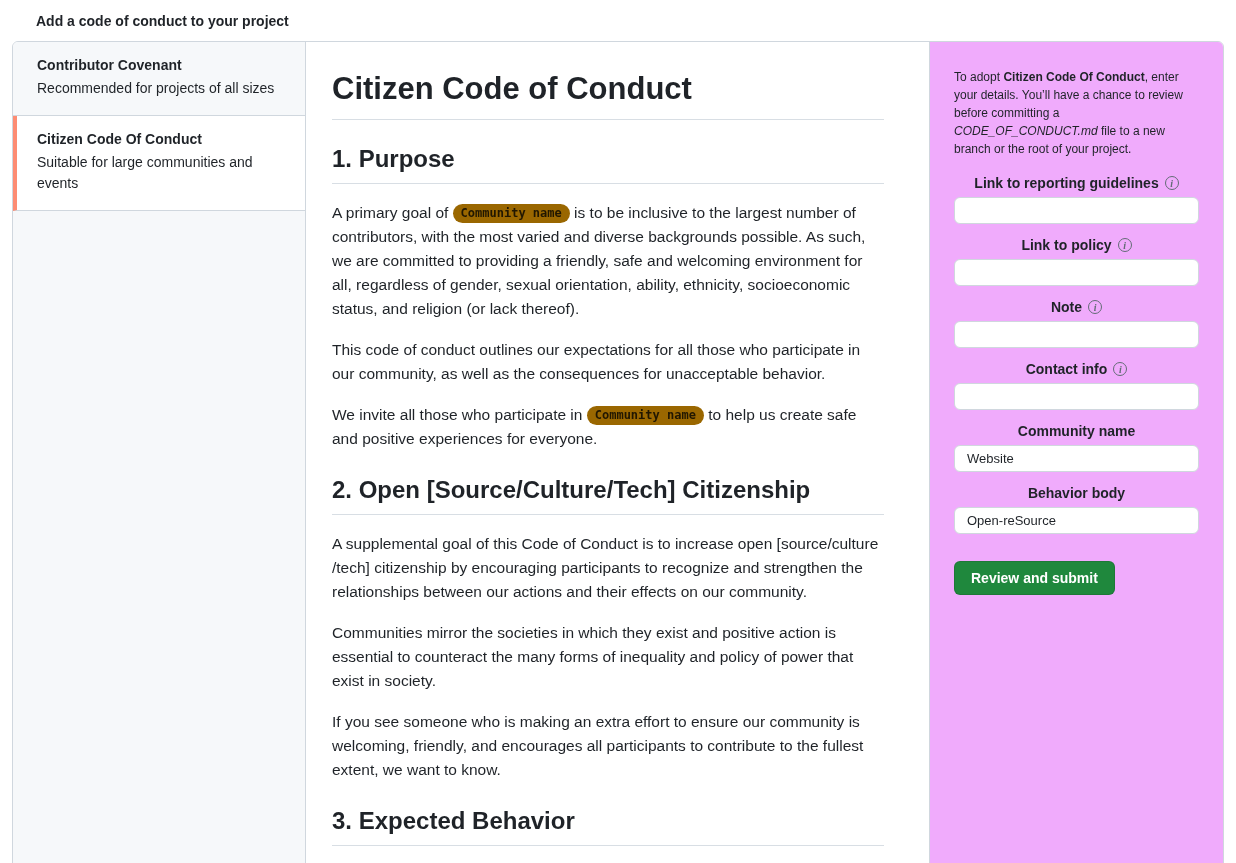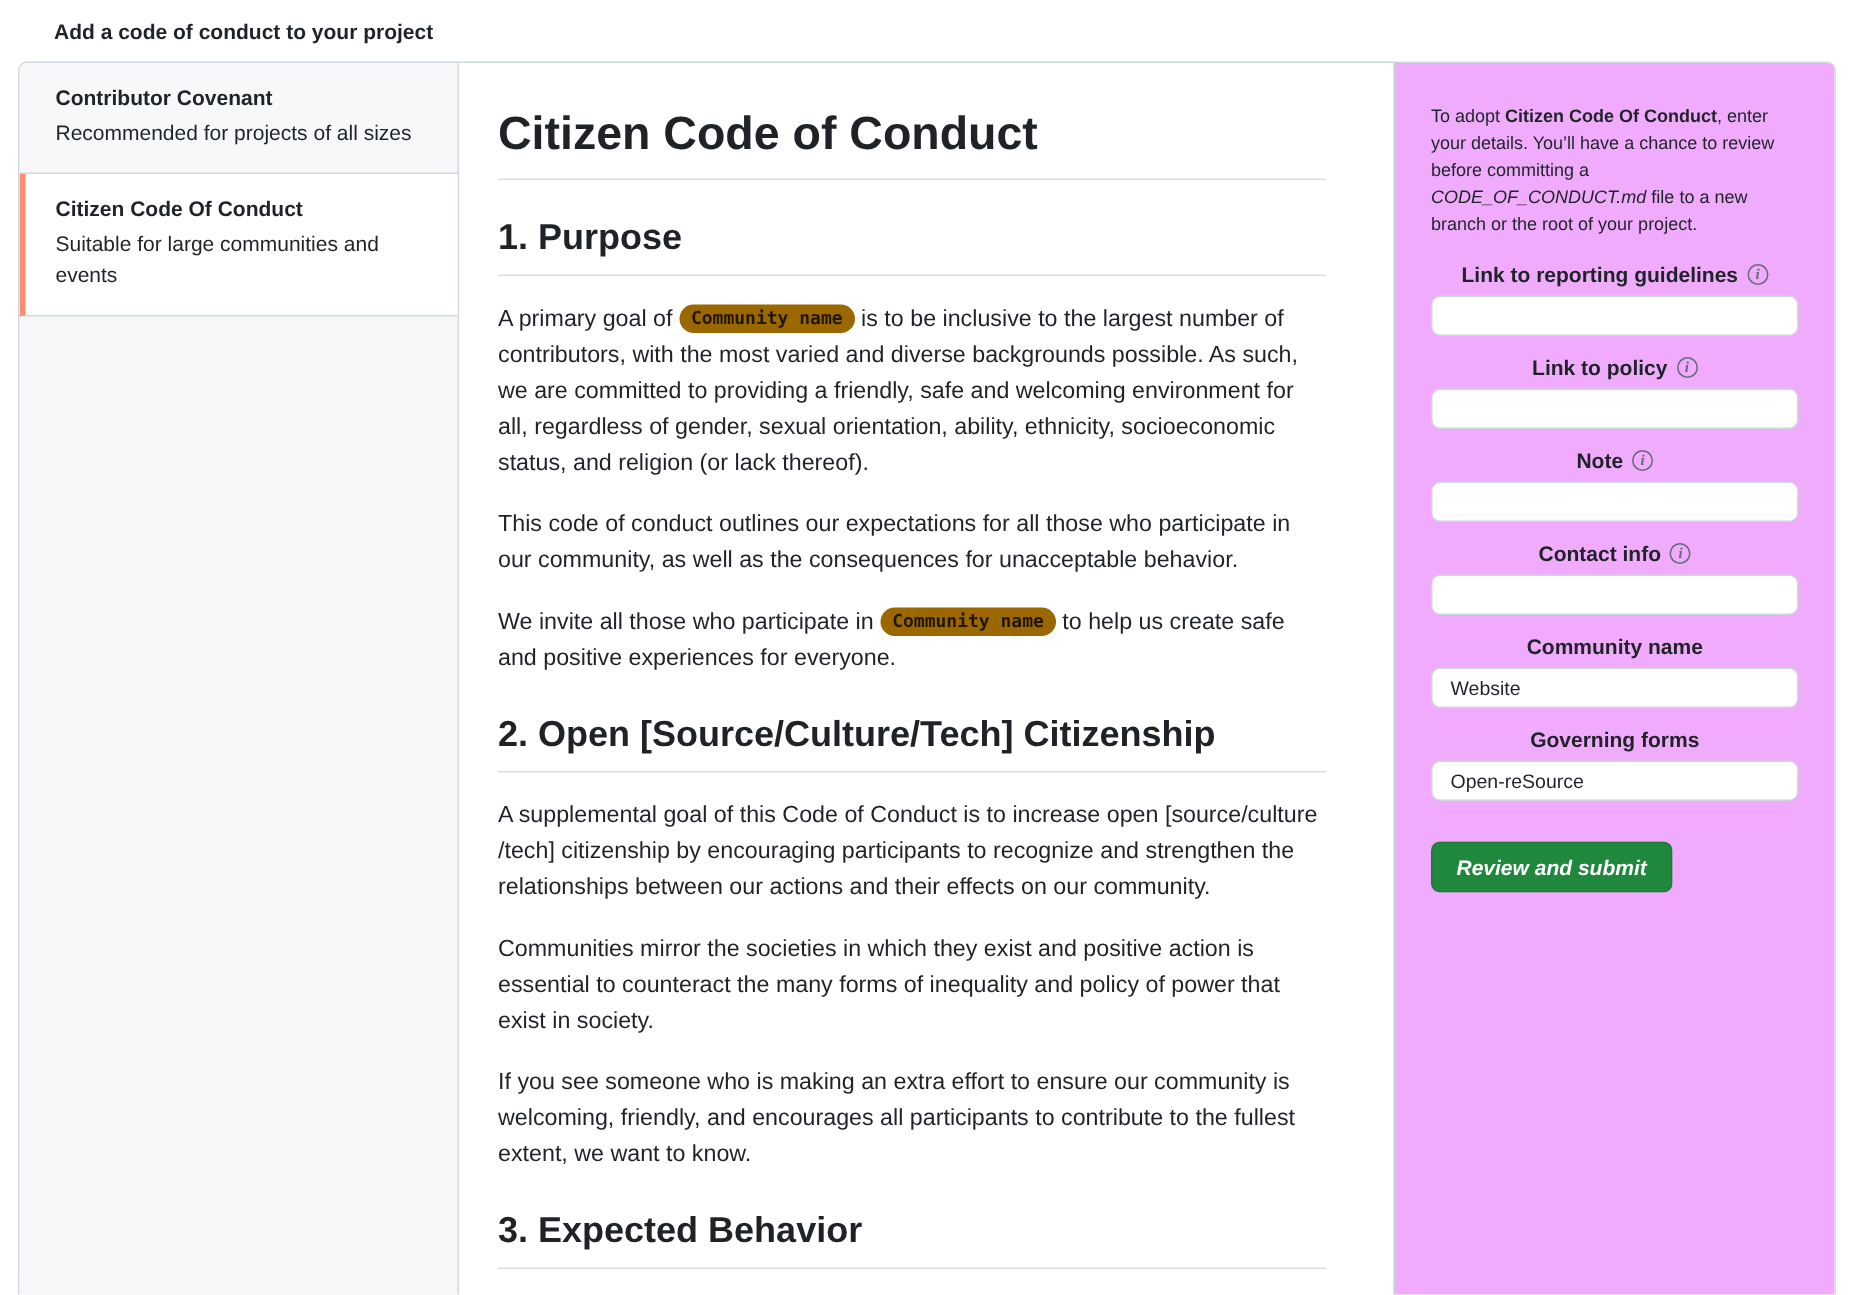--- a/index.html
+++ b/index.html
@@ -117,21 +117,20 @@
   .submit-button {
     margin-top: 14px;
     background: #1f883d;
     color: #ffffff;
     border: 1px solid rgba(27,31,36,0.15);
     border-radius: 6px;
     font-family: inherit;
     font-size: 14px; font-weight: 700;
     padding: 8px 16px;
     cursor: pointer;
-    font-style: italic;
   }
 </style>
 </head>
 <body>
 
 <div class="page-header">Add a code of conduct to your project</div>
 
 <div class="layout">
 
   <div class="sidebar">
@@ -178,19 +177,19 @@
             <span class="info-icon">i</span>
           </div><input class="field-input" type="text" style=""></div>
         <div class="field-group"><div class="field-label-row">
             <span class="field-label-text">Contact info</span>
             <span class="info-icon">i</span>
           </div><input class="field-input" type="text" style=""></div>
         <div class="field-group"><div class="field-label-row">
             <span class="field-label-text">Community name</span>
           </div><input class="field-input" type="text" value="Website" style=""></div>
         <div class="field-group"><div class="field-label-row">
-            <span class="field-label-text">Governing forms</span>
+            <span class="field-label-text">Behavior body</span>
           </div><input class="field-input" type="text" value="Open-reSource" style=""></div>
       </div>
     <button class="submit-button">Review and submit</button>
   </div>
 
 </div>
 
 </body></html>

